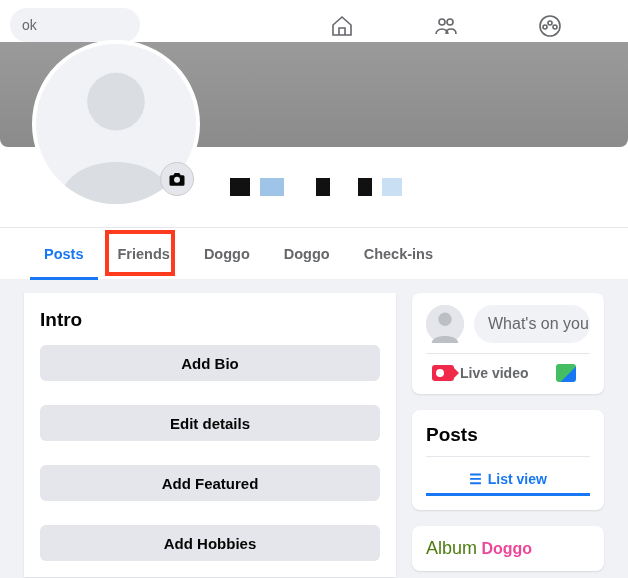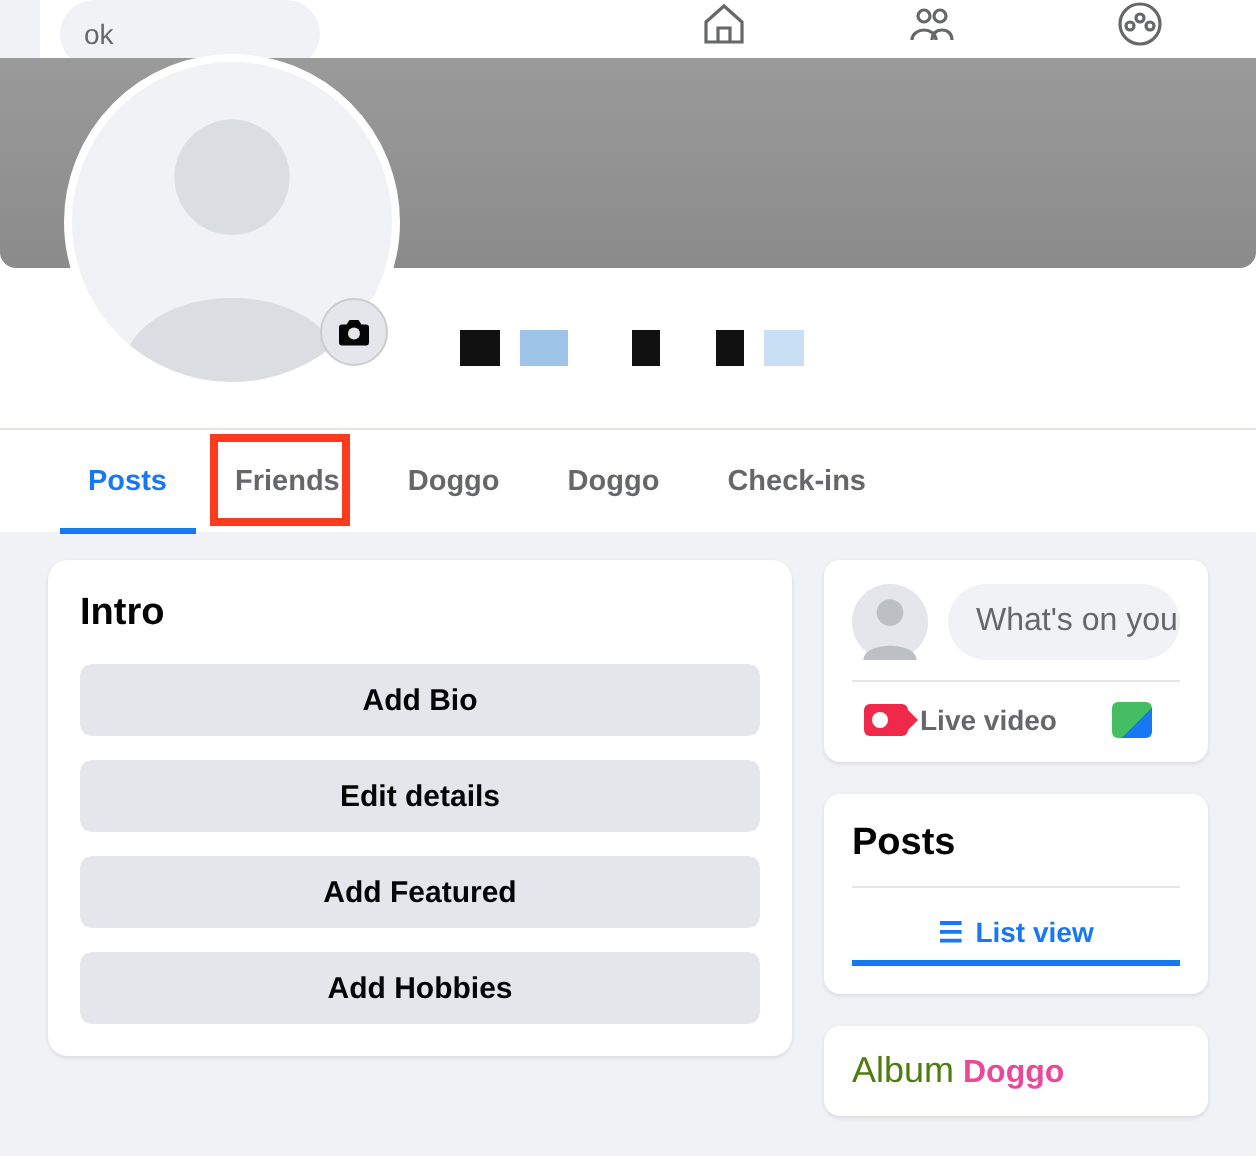--- a/index.html
+++ b/index.html
@@ -1,17 +1,17 @@
 <!DOCTYPE html>
 <html><head>
 <meta charset="utf-8">
 <style>
   * { box-sizing: border-box; margin: 0; padding: 0; font-family: -apple-system, BlinkMacSystemFont, "Segoe UI", Helvetica, Arial, sans-serif; }
   body { background: #f0f2f5; width: 628px; height: 578px; overflow: hidden; }
-  .topbar { background: #fff; height: 29px; display: flex; align-items: flex-start; padding: 0 10px; position: relative; margin-left: 20px; }
+  .topbar { background: #fff; height: 42px; display: flex; align-items: flex-end; padding: 0 10px; position: relative; }
   .search-pill { background: #f0f2f5; border-radius: 20px; height: 34px; width: 130px; display: flex; align-items: center; padding: 0 12px; color: #65676b; font-size: 14px; overflow: hidden; }
   .nav-icons { position: absolute; left: 300px; right: 0; display: flex; gap: 80px; align-items: center; margin-left: 30px; }
   .nav-icons svg { width: 24px; height: 24px; }
 
   .cover-wrap { background: #fff; }
   .cover { height: 105px; background: linear-gradient(#9a9a9a,#8b8b8b); position: relative; border-bottom-left-radius: 8px; border-bottom-right-radius: 8px; }
   .avatar-wrap { position: absolute; left: 32px; top: -2px; width: 168px; height: 168px; }
   .avatar-circle { width: 168px; height: 168px; border-radius: 50%; background: #f0f2f5; border: 4px solid #fff; display:flex; align-items:center; justify-content:center; overflow:hidden;}
   .camera-btn { position: absolute; right: 6px; bottom: 12px; width: 34px; height: 34px; border-radius: 50%; background: #e4e6eb; display:flex; align-items:center; justify-content:center; border:1px solid #ccc;}
   .name-area { height: 80px; display:flex; align-items:center; padding-left: 230px; gap:10px;}
@@ -21,23 +21,23 @@
   .tab { padding: 0 14px; height:52px; display:flex; align-items:center; color:#65676b; font-weight:600; font-size:14.5px; cursor:pointer; position:relative;}
   .tab.active { color:#1877f2; }
   .tab.active::after { content:""; position:absolute; bottom:0; left:0; right:0; height:3px; background:#1877f2; }
   .highlight-outline { position:absolute; border:4px solid #ff3b1f; pointer-events:none; }
   .more-caret { margin-left:4px; font-size:10px; }
 
   .content-row { display:flex; gap:16px; padding:14px 24px; }
   .left-col { width: 372px; }
   .right-col { flex:1; min-width:0; }
 
-  .card { background:#fff; border-radius:10px; box-shadow:0 1px 2px rgba(0,0,0,0.1); padding:16px; margin-bottom:16px;}
+  .card { background:#fff; border-radius:0; box-shadow:0 1px 2px rgba(0,0,0,0.1); padding:16px; margin-bottom:16px;}
   .intro-title { font-size:19px; font-weight:700; color:#050505; margin-bottom:14px;}
-  .intro-btn { display:block; width:100%; background:#e4e6eb; border:none; border-radius:6px; height:36px; font-size:15px; font-weight:600; color:#050505; margin-bottom:12px; cursor:pointer;}
+  .intro-btn { display:block; width:100%; background:#e4e6eb; border:none; border-radius:6px; height:36px; font-size:15px; font-weight:600; color:#050505; margin-bottom:24px; cursor:pointer;}
   .intro-btn:last-child { margin-bottom:0;}
 
   .composer { background:#fff; border-radius:8px; box-shadow:0 1px 2px rgba(0,0,0,0.1); padding:12px 14px 8px; margin-bottom:16px;}
   .composer-top { display:flex; align-items:center; gap:10px;}
   .composer-av { width:38px; height:38px; border-radius:50%; background:#e4e6eb; display:flex; align-items:center; justify-content:center;}
   .composer-input { flex:1; background:#f0f2f5; border-radius:20px; height:38px; display:flex; align-items:center; padding:0 14px; color:#65676b; font-size:16px; overflow:hidden; white-space:nowrap;}
   .composer-divider { height:1px; background:#e4e6eb; margin:10px 0 6px;}
   .composer-actions { display:flex; gap:28px; padding:4px 6px;}
   .composer-act { display:flex; align-items:center; gap:6px; color:#65676b; font-weight:600; font-size:14px; cursor:pointer;}
   .live-icon { width:22px; height:16px; background:#f02849; border-radius:3px; position:relative;}

